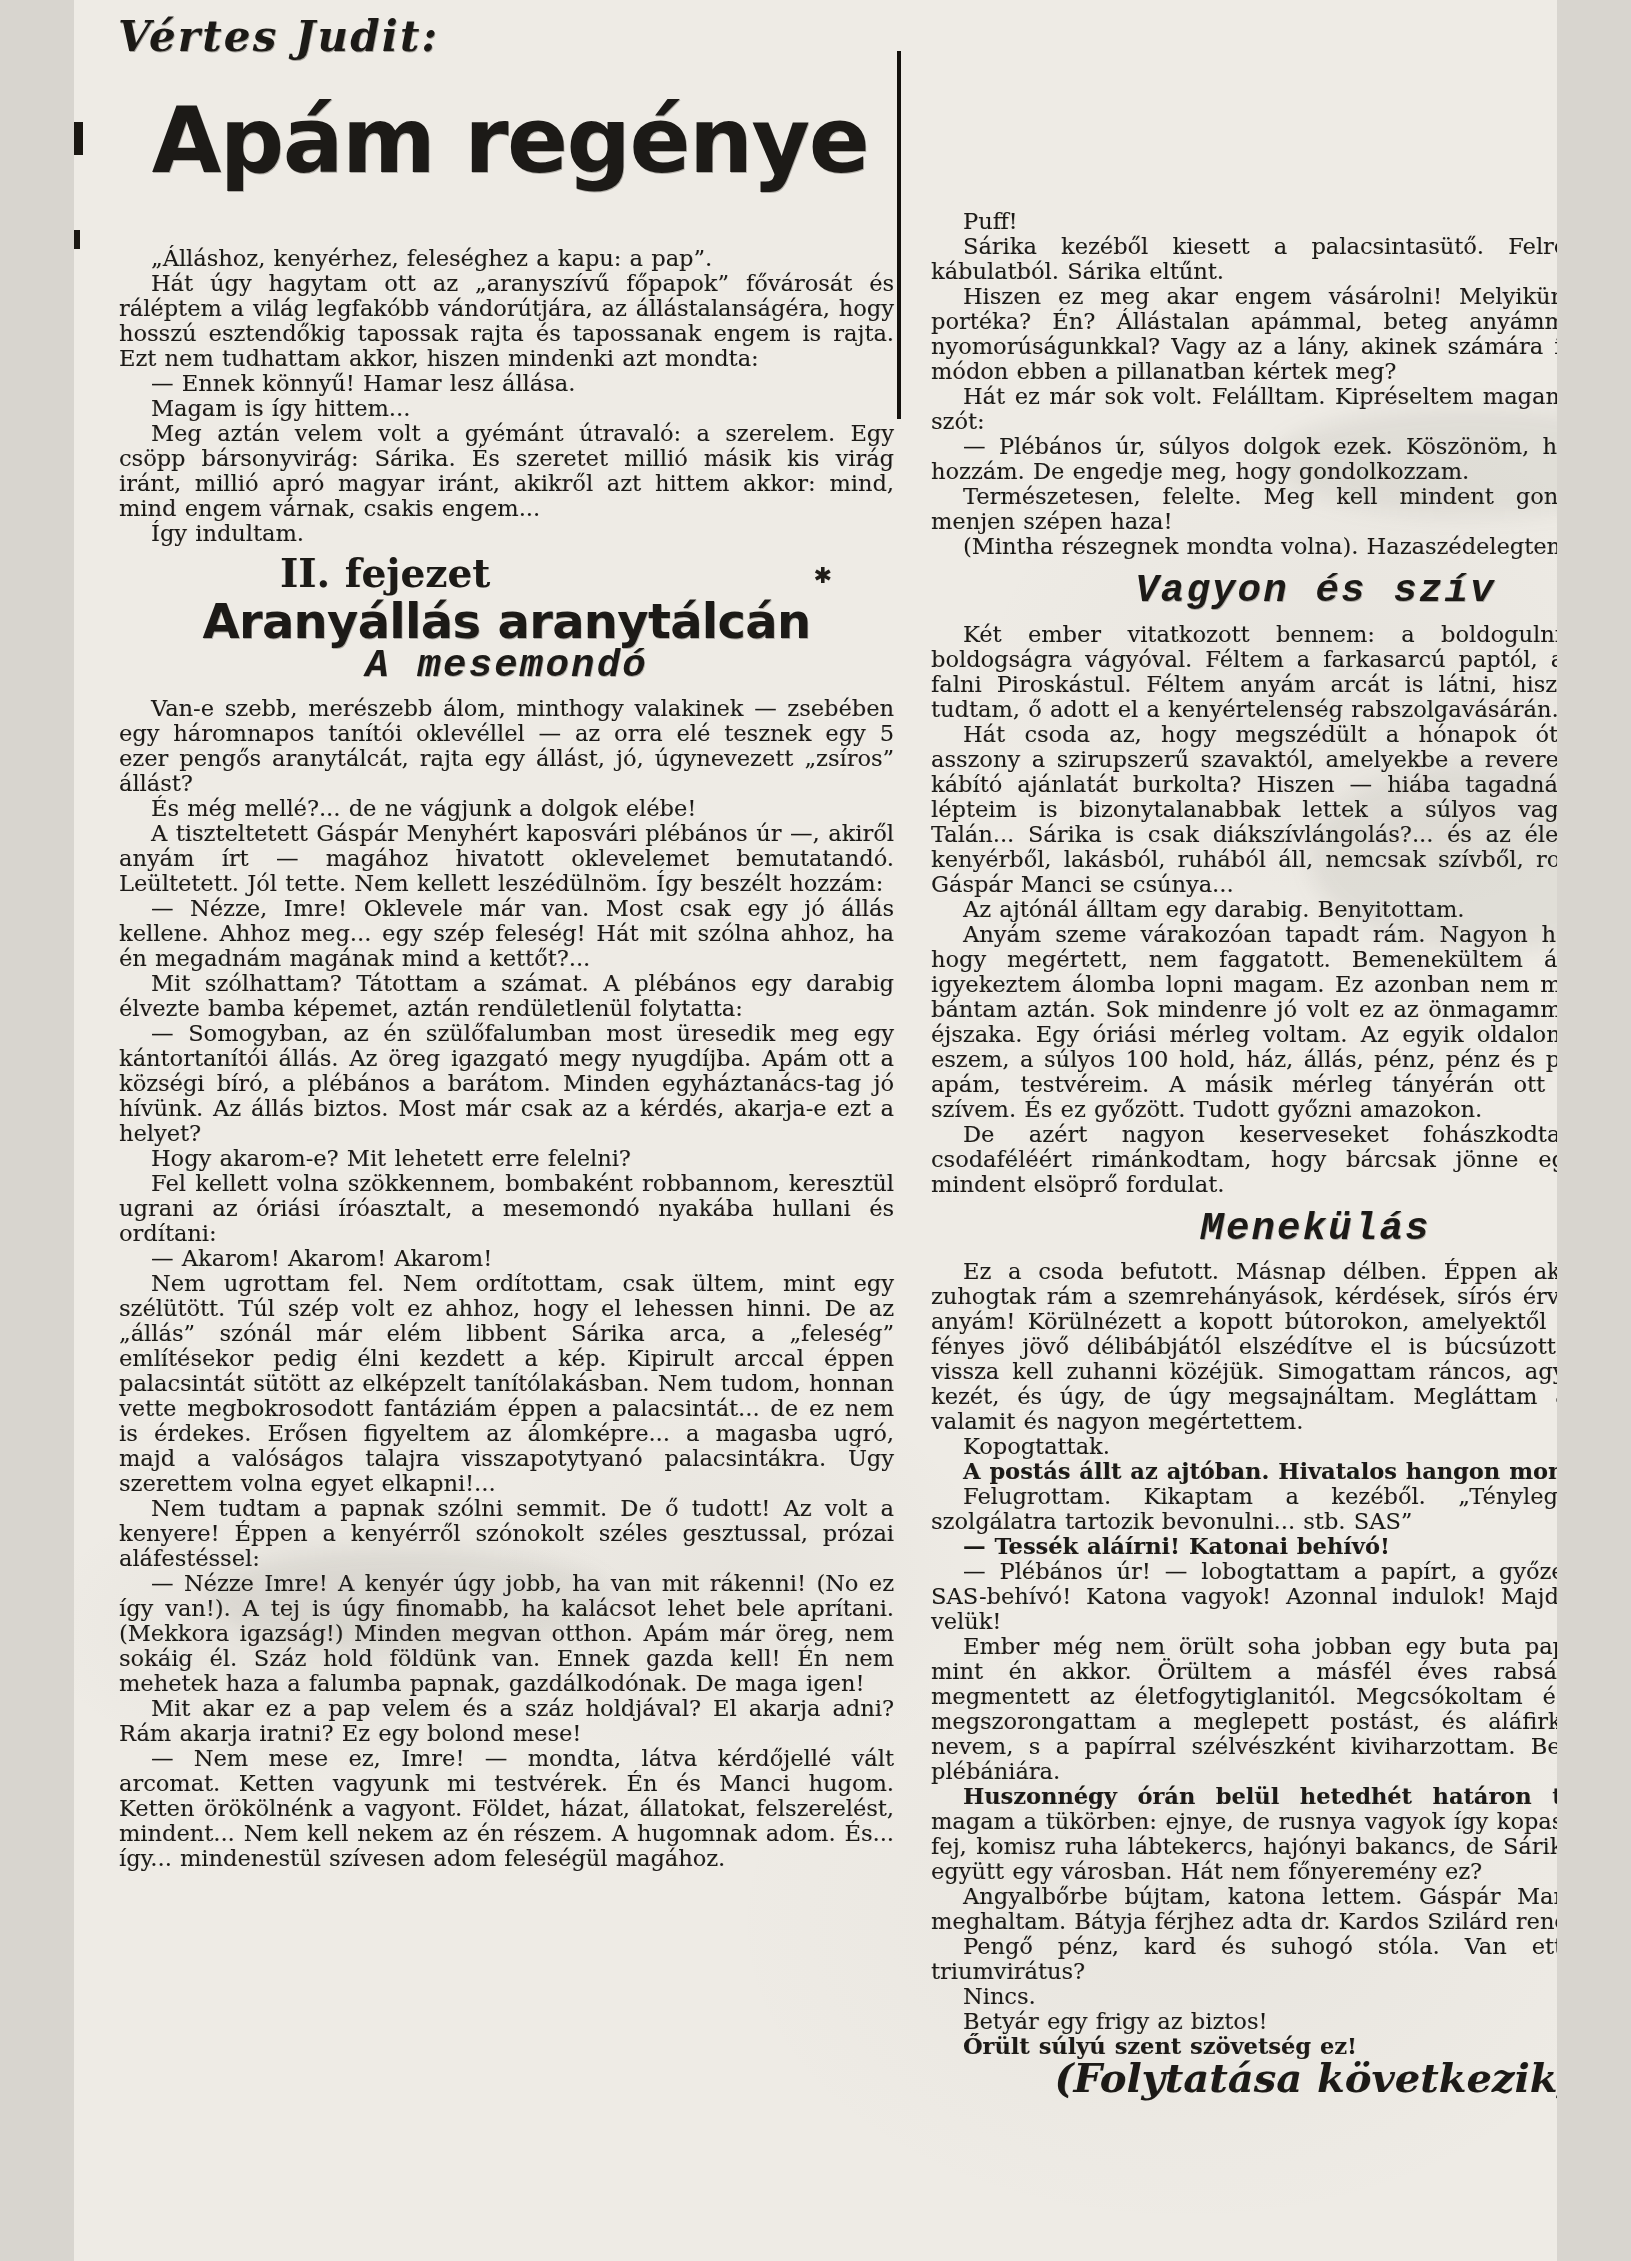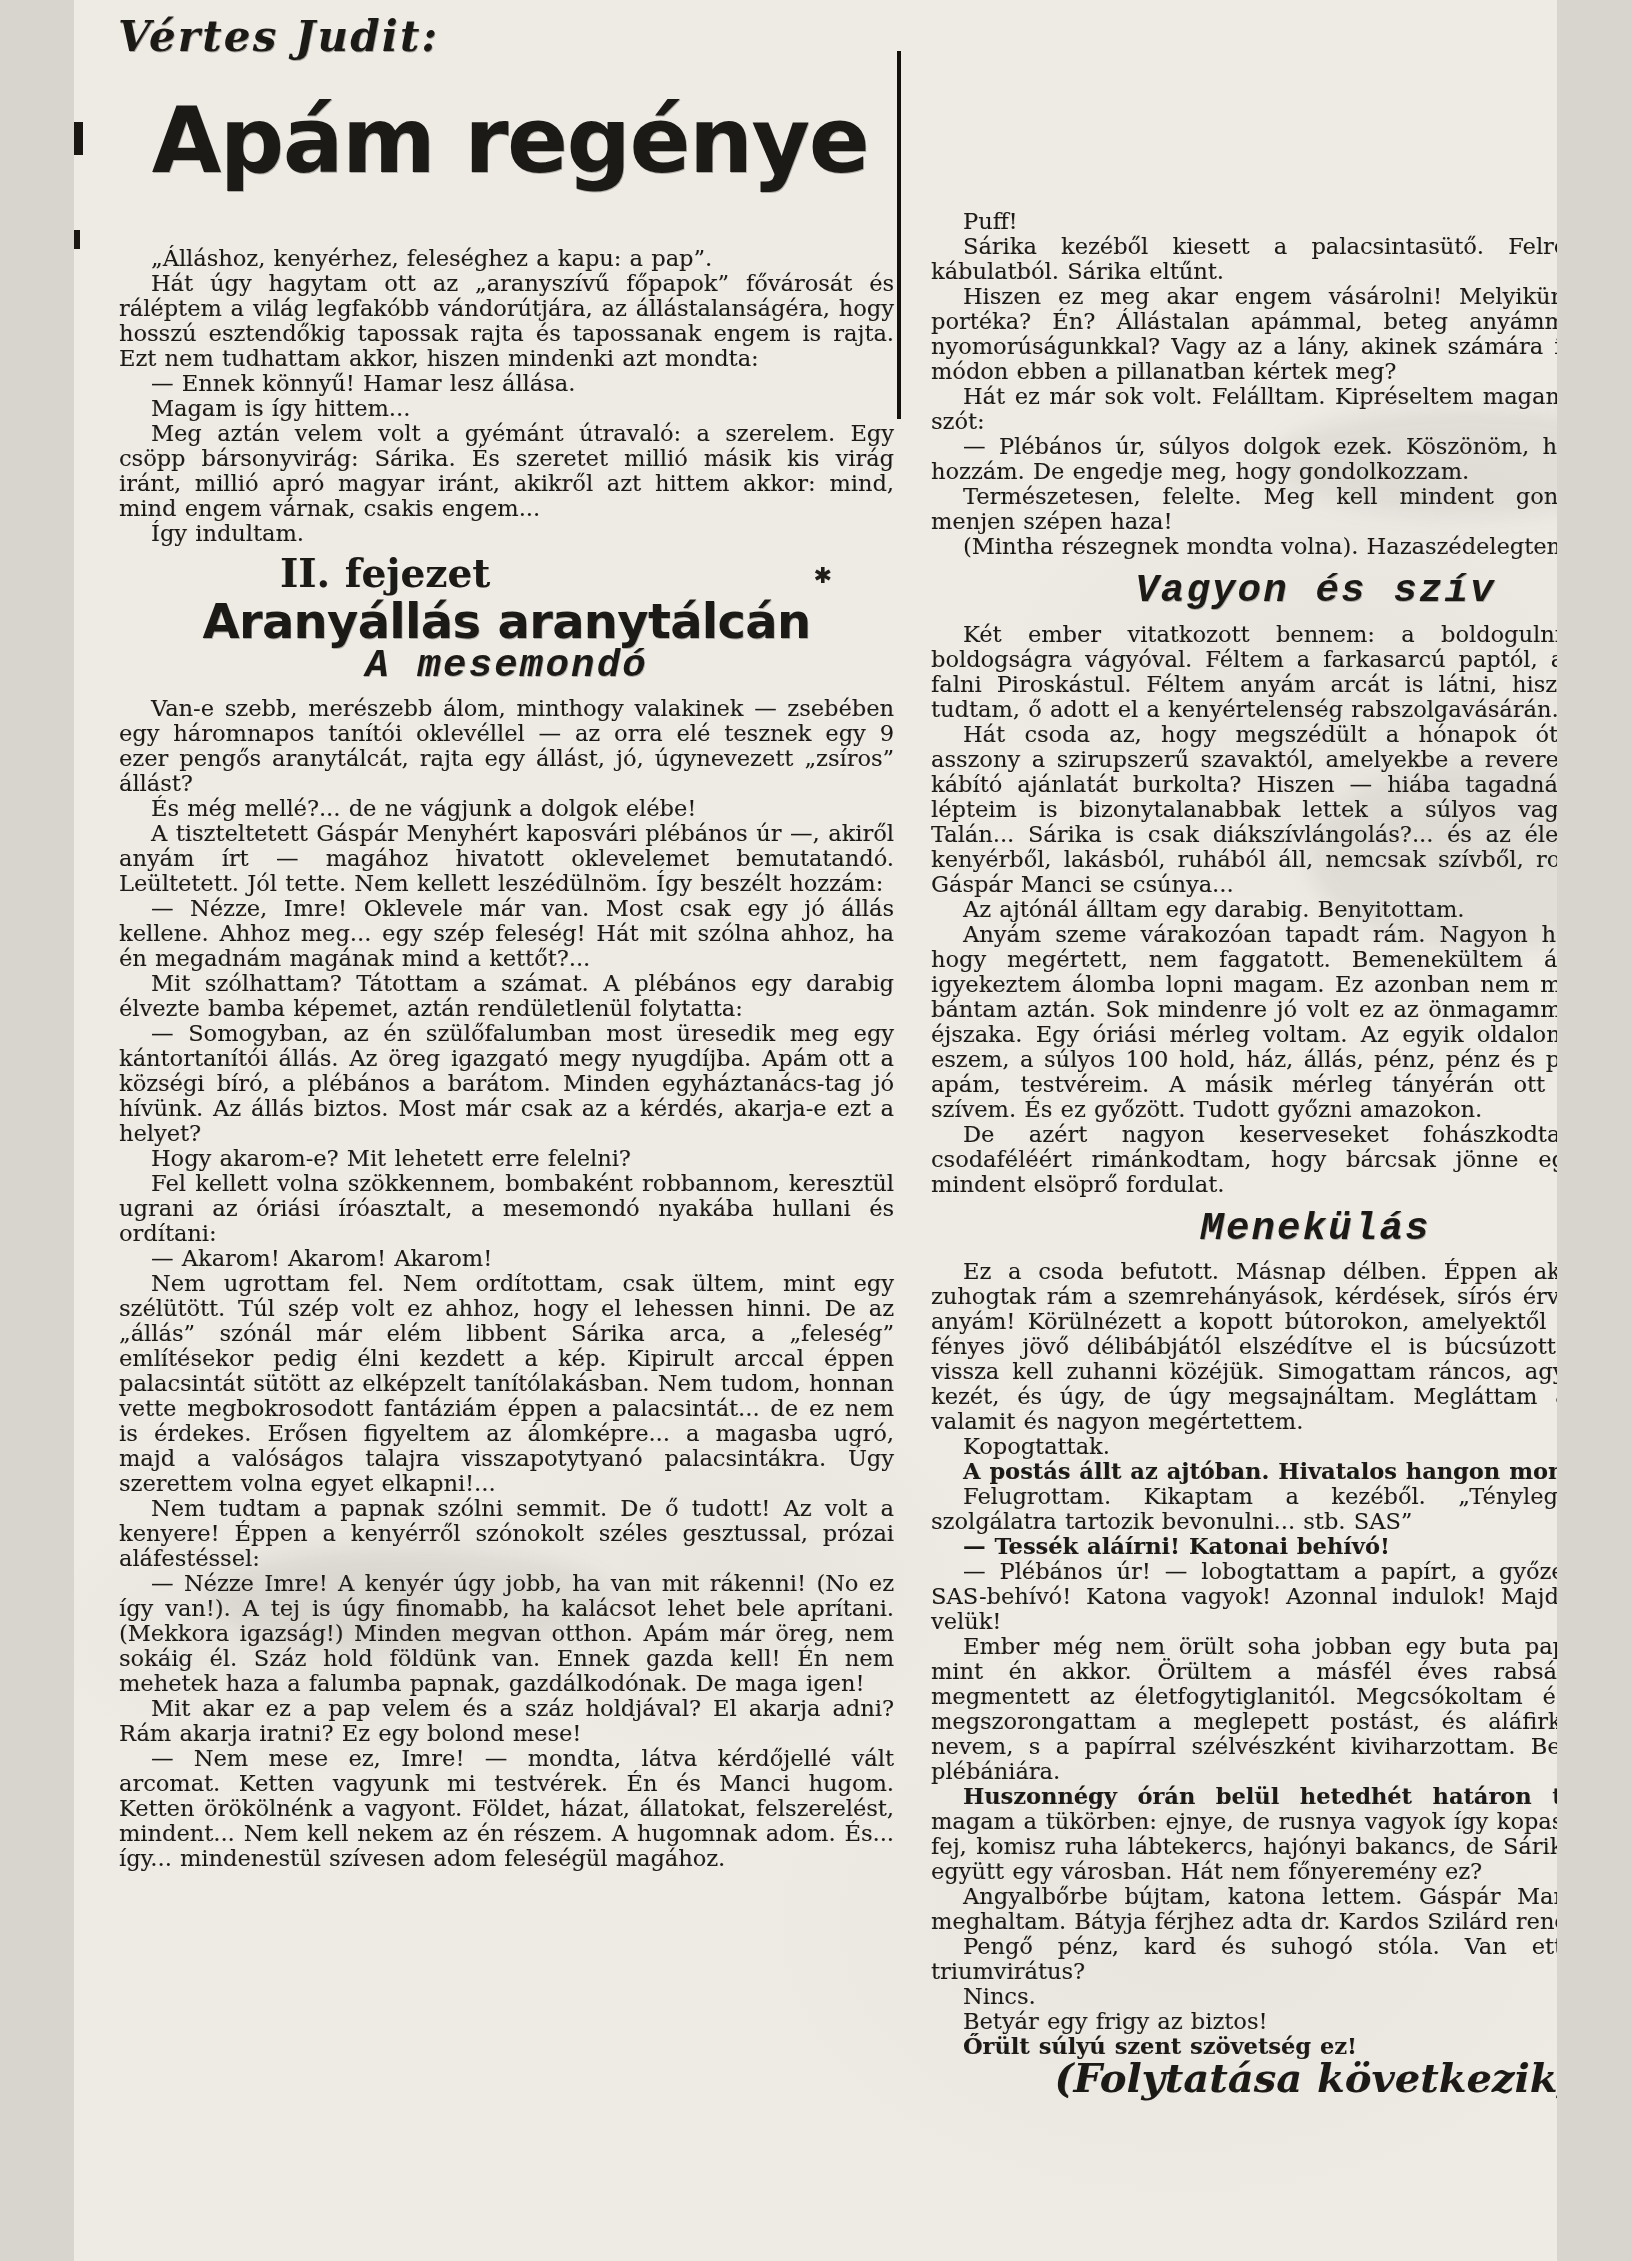--- a/index.html
+++ b/index.html
@@ -112,21 +112,21 @@
 
     <div class="chapter-row">
       <span class="chapter-label">II. fejezet</span>
       <span class="ornament">✱</span>
     </div>
 
     <h2 class="big-heading">Aranyállás aranytálcán</h2>
     <h3 class="ital-heading">A mesemondó</h3>
 
     <div class="body">
-        <p class="para">Van-e szebb, merészebb álom, minthogy valakinek — zsebében egy háromnapos tanítói oklevéllel — az orra elé tesznek egy 9 ezer pengős aranytálcát, rajta egy állást, jó, úgynevezett „zsíros” állást?</p>
+        <p class="para">Van-e szebb, merészebb álom, minthogy valakinek — zsebében egy háromnapos tanítói oklevéllel — az orra elé tesznek egy 5 ezer pengős aranytálcát, rajta egy állást, jó, úgynevezett „zsíros” állást?</p>
         <p class="para">És még mellé?... de ne vágjunk a dolgok elébe!</p>
         <p class="para">A tiszteltetett Gáspár Menyhért kaposvári plébános úr —, akiről anyám írt — magához hivatott oklevelemet bemutatandó. Leültetett. Jól tette. Nem kellett leszédülnöm. Így beszélt hozzám:</p>
         <p class="para">— Nézze, Imre! Oklevele már van. Most csak egy jó állás kellene. Ahhoz meg... egy szép feleség! Hát mit szólna ahhoz, ha én megadnám magának mind a kettőt?...</p>
         <p class="para">Mit szólhattam? Tátottam a számat. A plébános egy darabig élvezte bamba képemet, aztán rendületlenül folytatta:</p>
         <p class="para">— Somogyban, az én szülőfalumban most üresedik meg egy kántortanítói állás. Az öreg igazgató megy nyugdíjba. Apám ott a községi bíró, a plébános a barátom. Minden egyháztanács-tag jó hívünk. Az állás biztos. Most már csak az a kérdés, akarja-e ezt a helyet?</p>
         <p class="para">Hogy akarom-e? Mit lehetett erre felelni?</p>
         <p class="para">Fel kellett volna szökkennem, bombaként robbannom, keresztül ugrani az óriási íróasztalt, a mesemondó nyakába hullani és ordítani:</p>
         <p class="para">— Akarom! Akarom! Akarom!</p>
         <p class="para">Nem ugrottam fel. Nem ordítottam, csak ültem, mint egy szélütött. Túl szép volt ez ahhoz, hogy el lehessen hinni. De az „állás” szónál már elém libbent Sárika arca, a „feleség” említésekor pedig élni kezdett a kép. Kipirult arccal éppen palacsintát sütött az elképzelt tanítólakásban. Nem tudom, honnan vette megbokrosodott fantáziám éppen a palacsintát... de ez nem is érdekes. Erősen figyeltem az álomképre... a magasba ugró, majd a valóságos talajra visszapotytyanó palacsintákra. Úgy szerettem volna egyet elkapni!...</p>
       </div>

